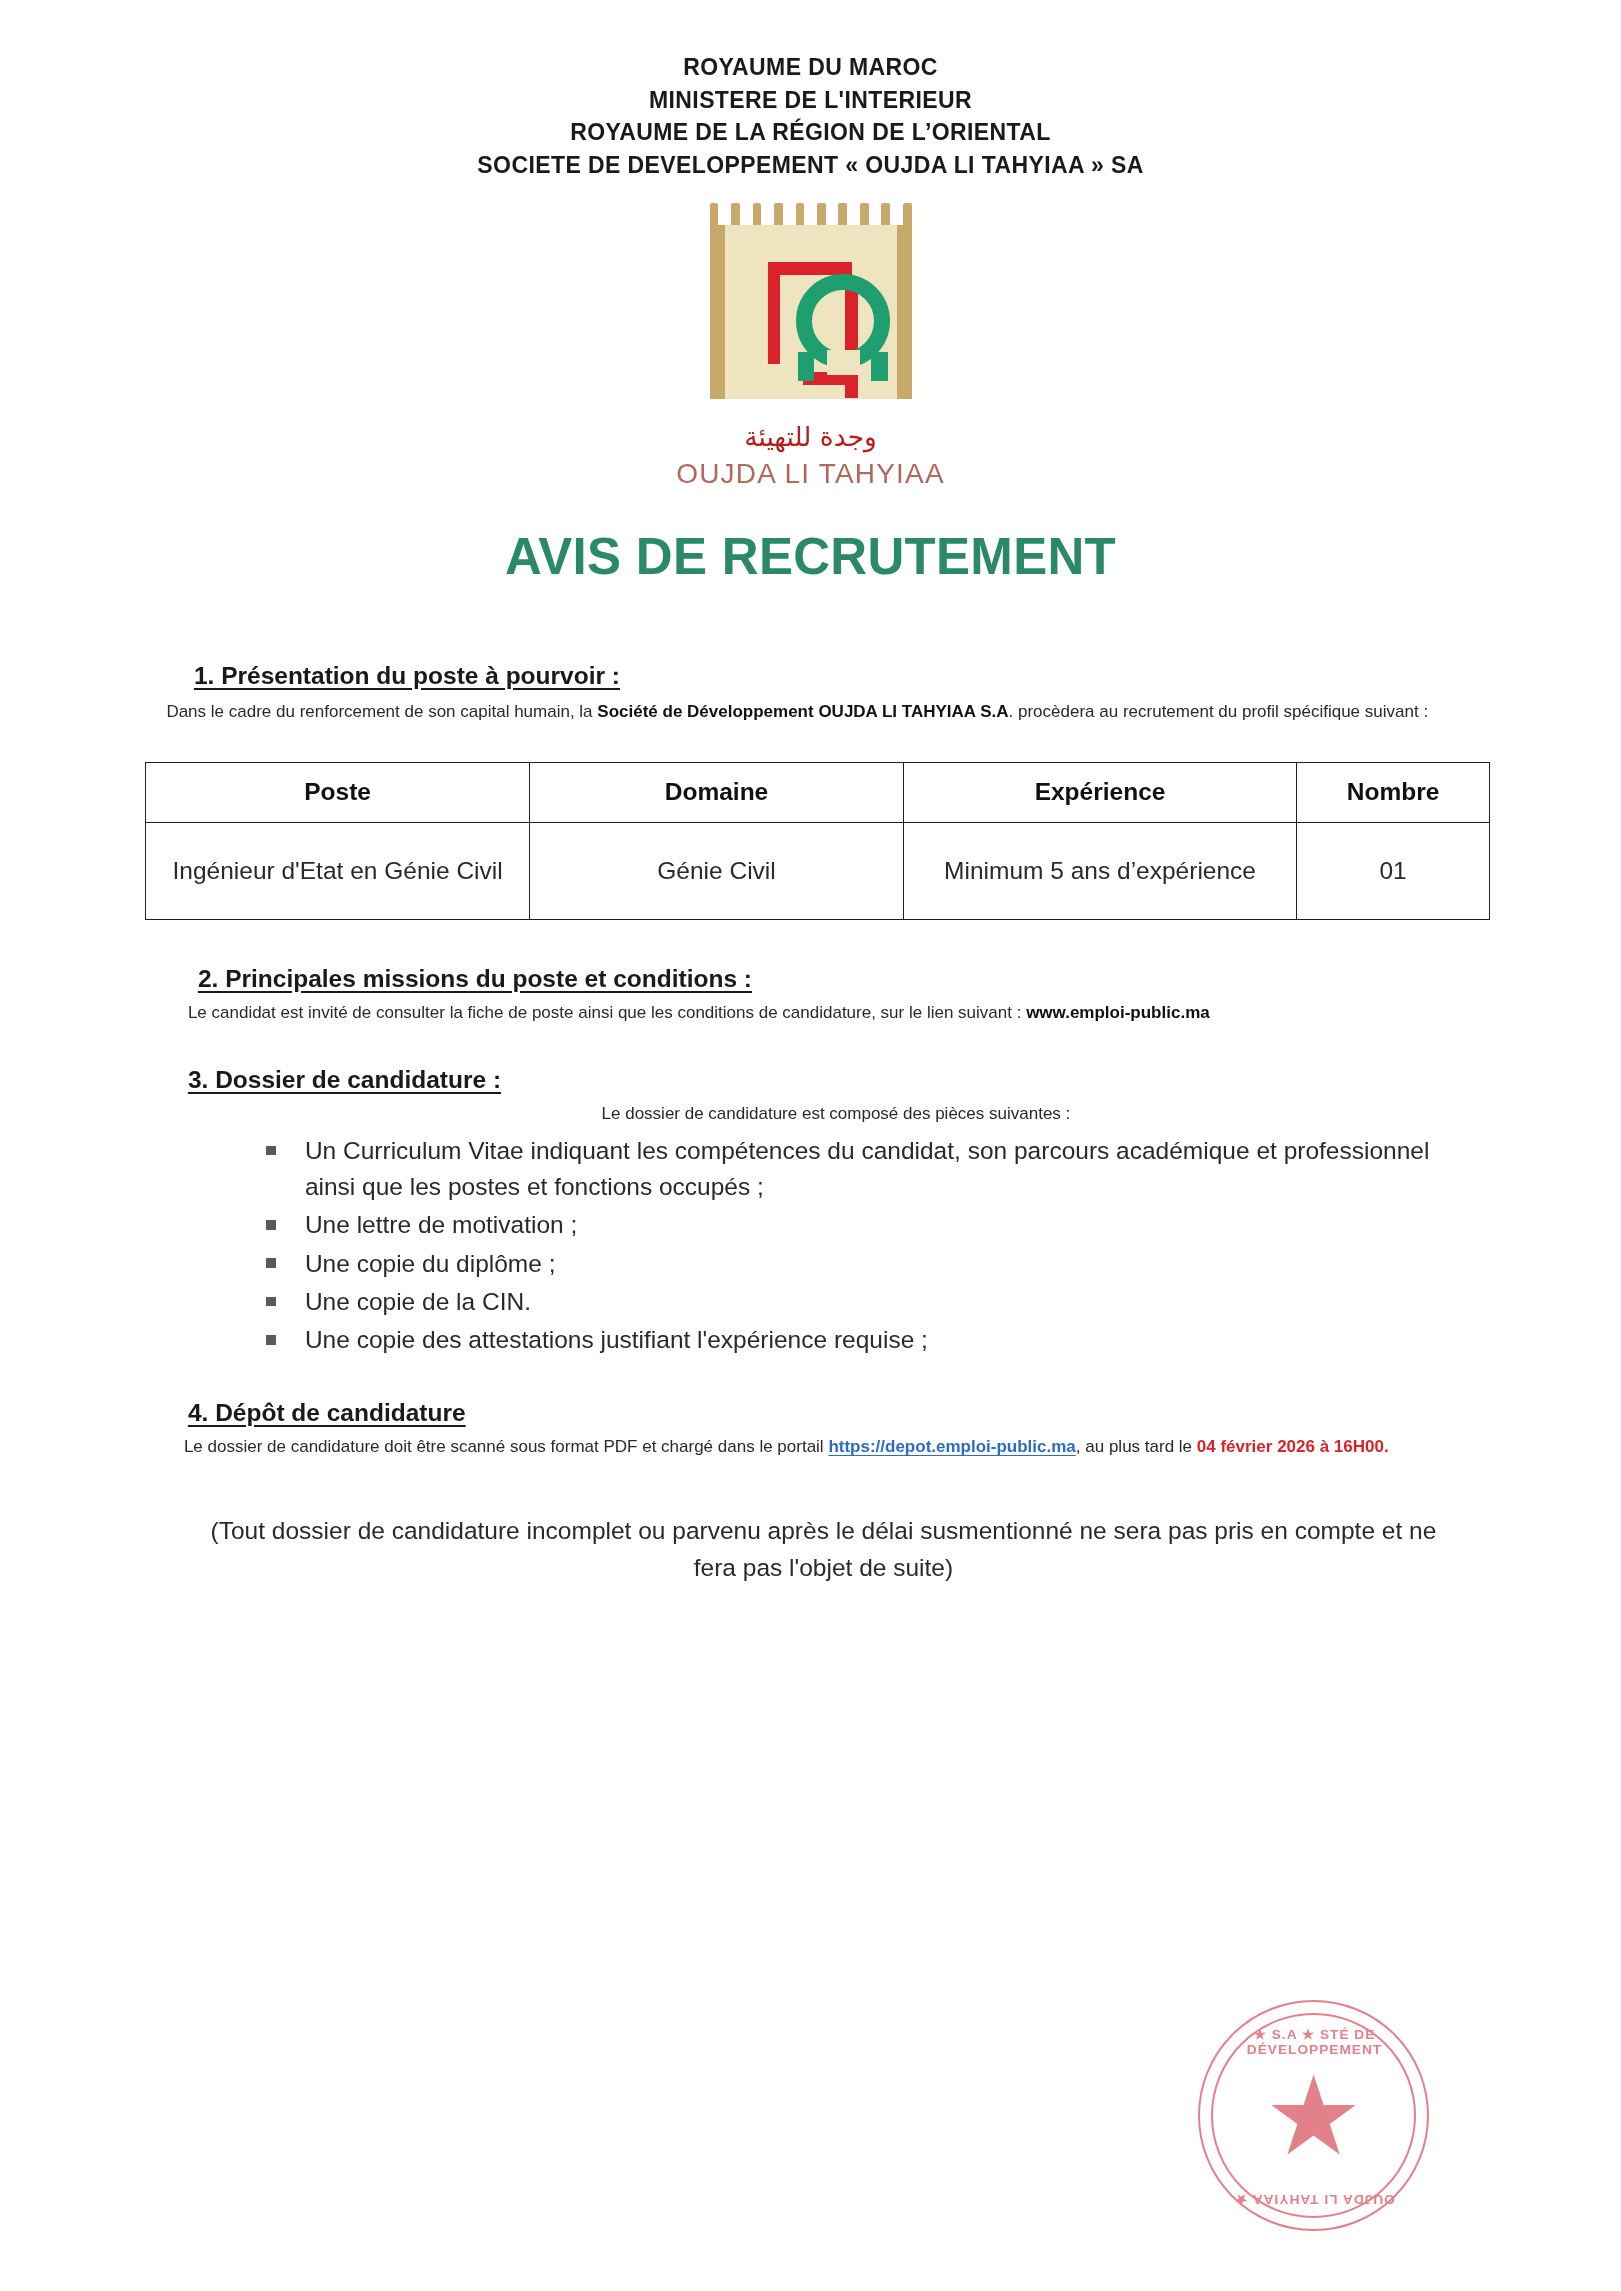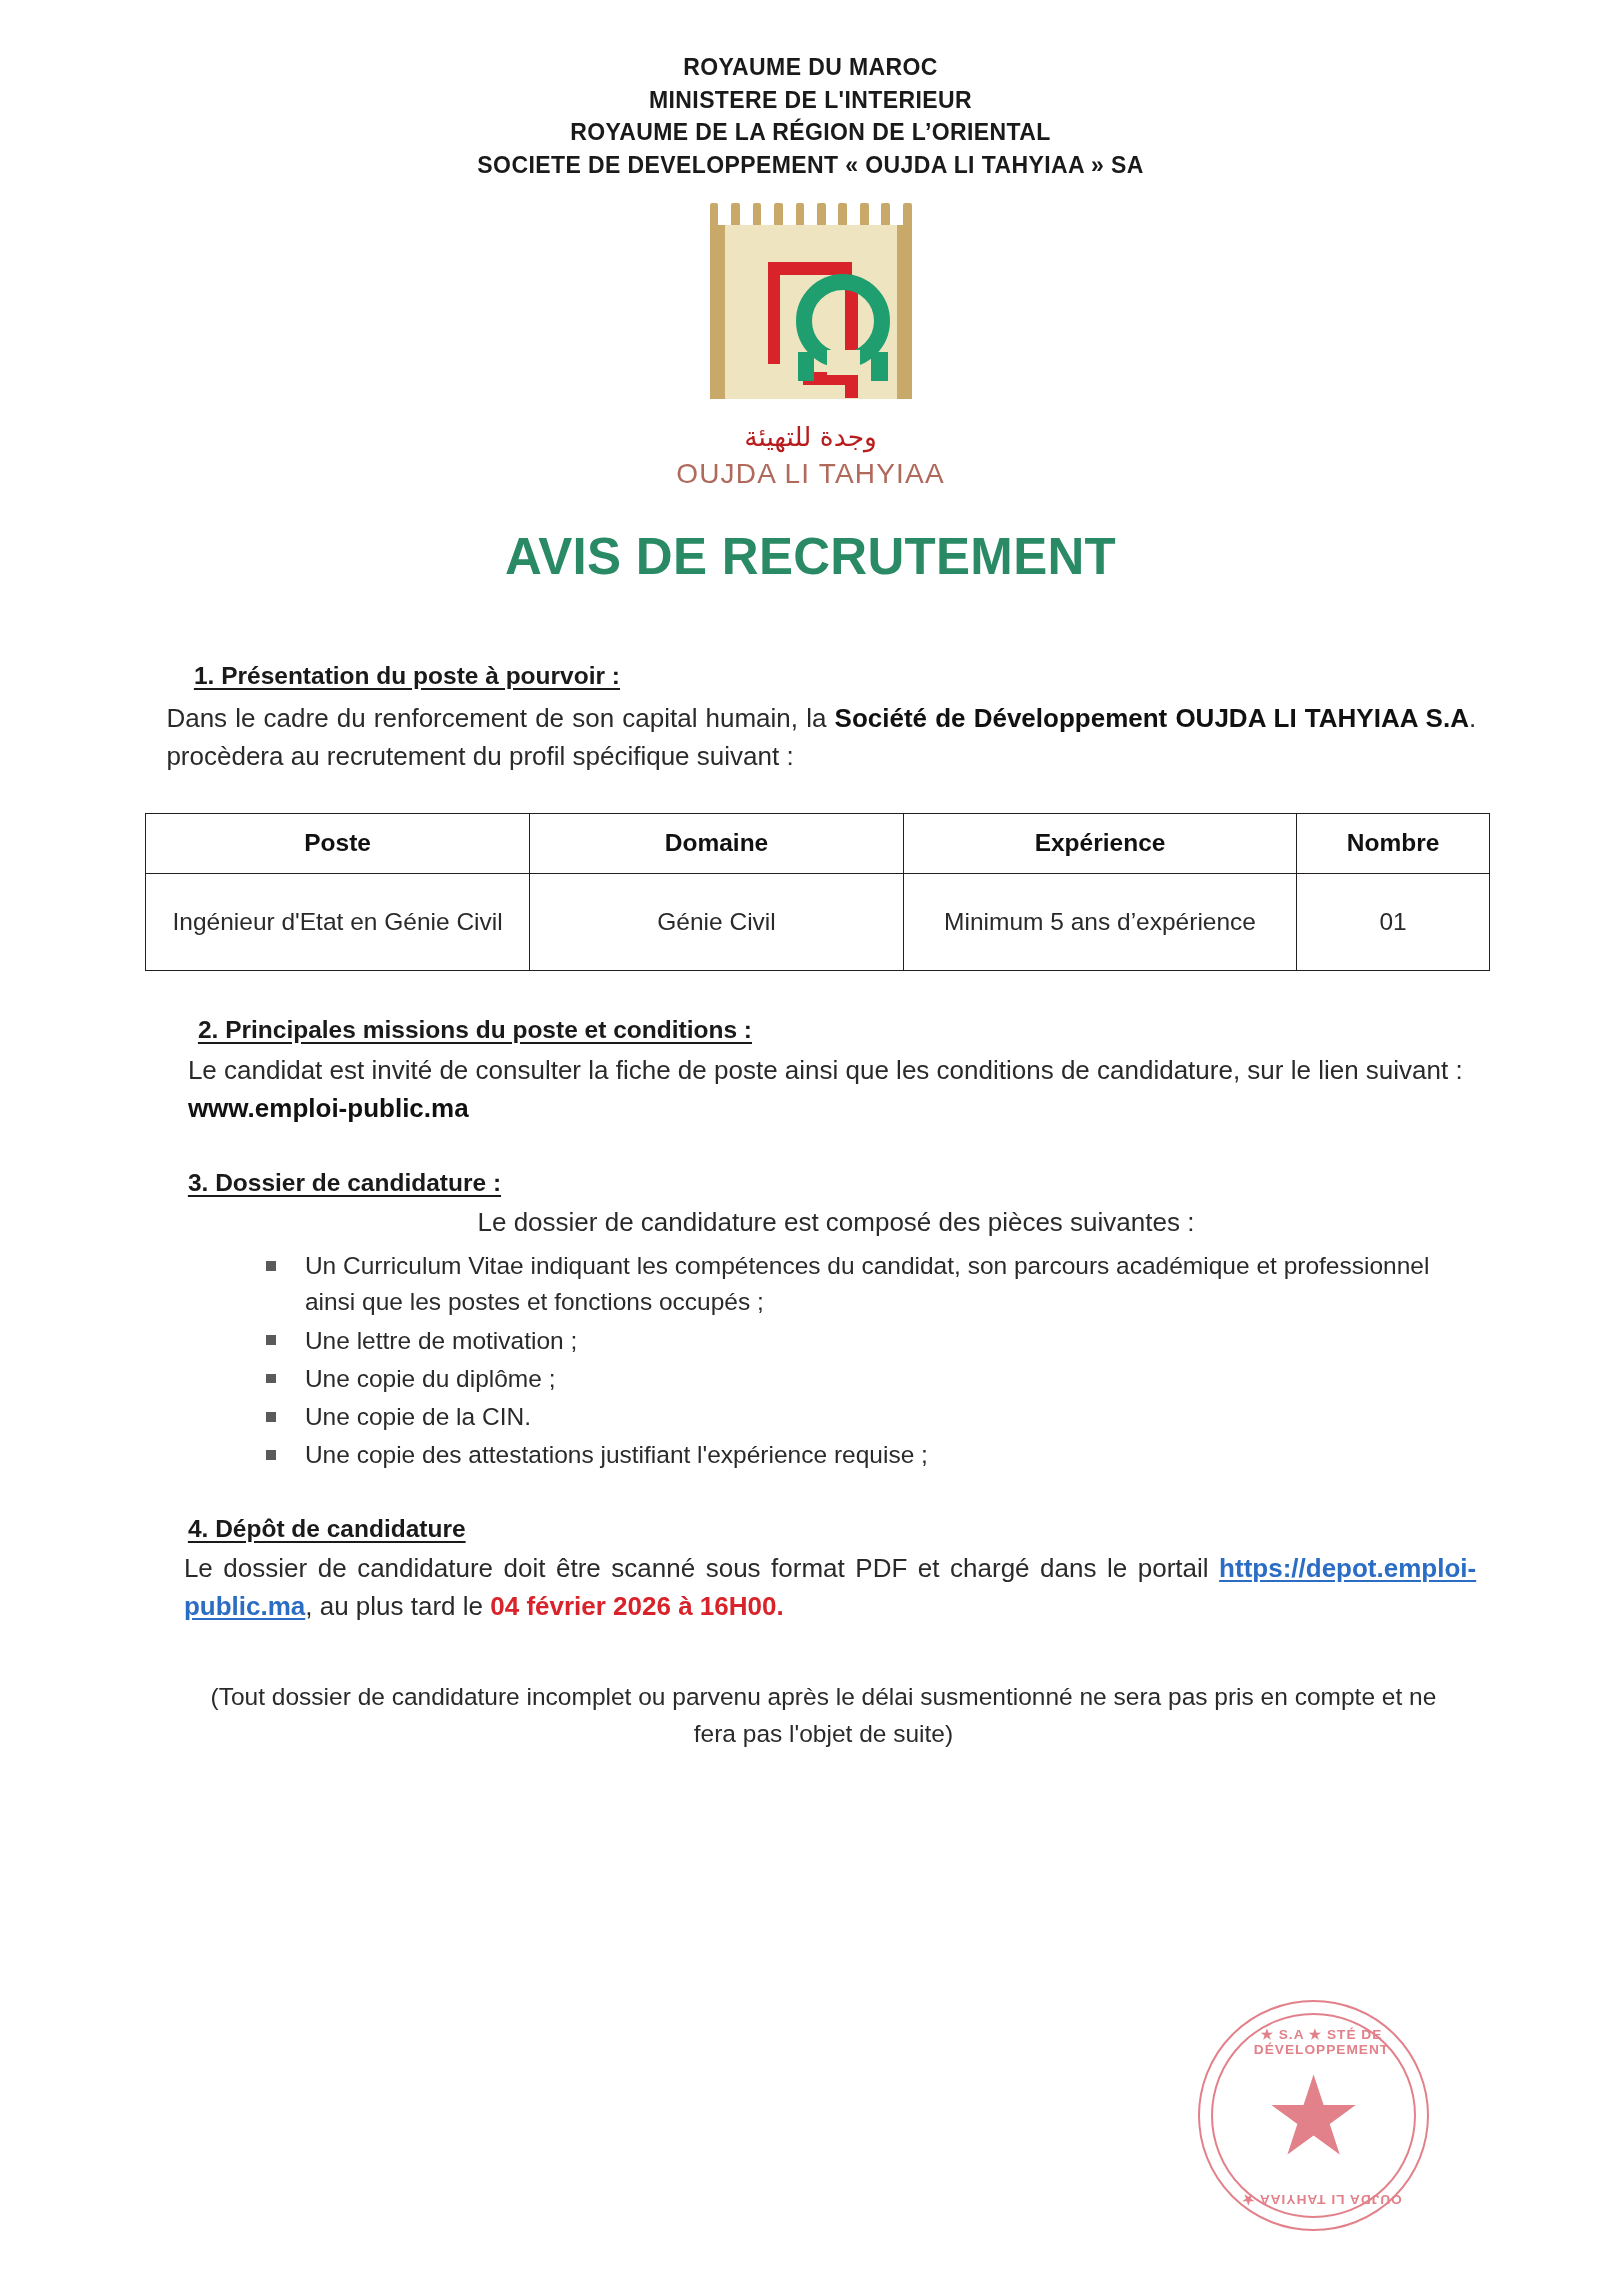--- a/index.html
+++ b/index.html
@@ -176,21 +176,21 @@
   }
   .section-head {
     font-weight: bold;
     font-size: 24.5px;
     text-decoration: underline;
     text-underline-offset: 3.9px;
     color: #1a1a1a;
   }
   .s1-head { margin-top: 76px; margin-left: 53px; }
   .para {
-    font-size: 26px;
+    font-size: 17px;
     line-height: 1.46;
     color: #2a2a2a;
     text-align: justify;
   }
   .s1-para {
     margin-top: 9.8px;
     margin-left: 25.5px;
     margin-right: 9.8px;
   }
   .bold { font-weight: bold; color: #111; }
@@ -294,21 +294,21 @@
     position: absolute;
     left: 50%;
     top: 50%;
     transform: translate(-50%, -50%);
     font-size: 110px;
     color: #e2818a;
     line-height: 1;
   }
   .stamp .arc-top, .stamp .arc-bottom {
     position: absolute;
-    left: 8px;
+    left: 1px;
     width: 100%;
     text-align: center;
     font-size: 13.7px;
     letter-spacing: 1px;
     color: #e2818a;
     font-weight: bold;
   }
   .stamp .arc-top { top: 25.5px; }
   .stamp .arc-bottom { bottom: 23.5px; transform: rotate(180deg); }
 </style>

